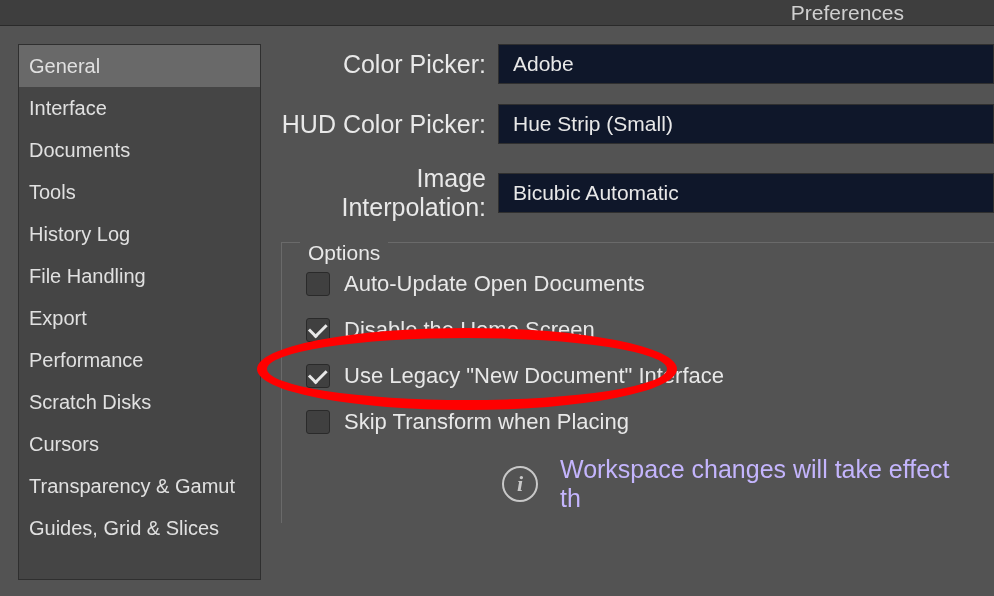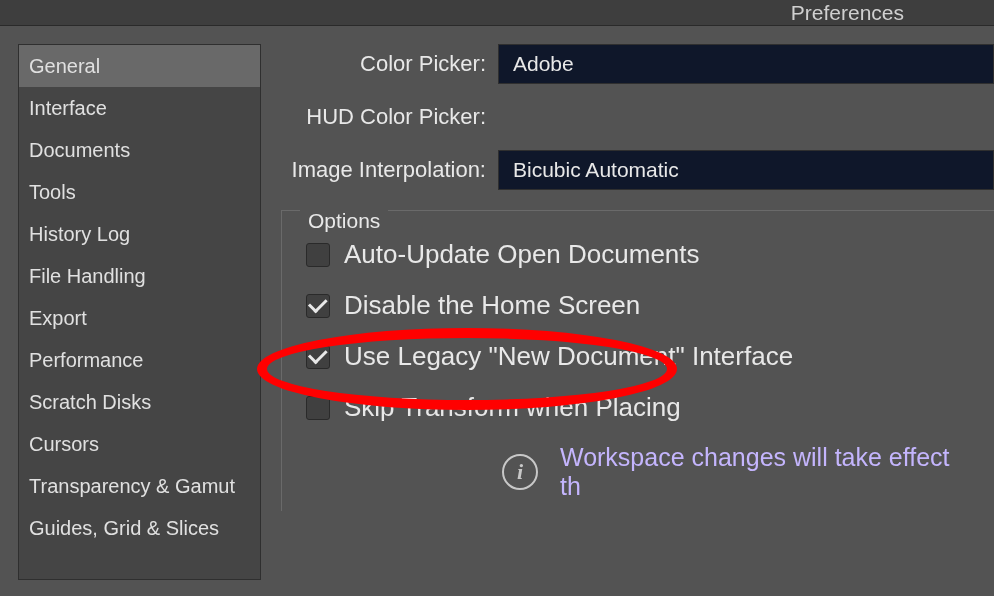--- a/index.html
+++ b/index.html
@@ -59,21 +59,21 @@
     }
     .form-row {
       display: flex;
       align-items: center;
       margin-bottom: 20px;
     }
     .form-label {
       width: 227px;
       text-align: right;
       padding-right: 12px;
-      font-size: 22px;
+      font-size: 25px;
       color: #e8e8e8;
     }
     .dropdown {
       flex: 1;
       height: 40px;
       background: #0f172a;
       border: 1px solid #2f2f2f;
       display: flex;
       align-items: center;
       padding: 0 14px;
@@ -121,21 +121,21 @@
     }
     .checkbox.checked::after {
       content: '';
       width: 14px;
       height: 8px;
       border-left: 3px solid #e8e8e8;
       border-bottom: 3px solid #e8e8e8;
       transform: rotate(-45deg) translate(1px, -2px);
     }
     .checkbox-label {
-      font-size: 26px;
+      font-size: 22px;
       color: #e8e8e8;
     }
     .info-row {
       display: flex;
       align-items: center;
       margin-top: 14px;
       padding-left: 200px;
     }
     .info-icon {
       width: 36px;
@@ -196,20 +196,23 @@
 
   <div class="content">
     <div class="form-row">
       <div class="form-label">Color Picker:</div>
       <div class="dropdown">
           <span>Adobe</span>
         </div>
     </div>
     <div class="form-row">
       <div class="form-label">HUD Color Picker:</div>
+      <div class="dropdown">
+          <span>Hue Strip (Small)</span>
+        </div>
     </div>
     <div class="form-row">
       <div class="form-label">Image Interpolation:</div>
       <div class="dropdown">
           <span>Bicubic Automatic</span>
         </div>
     </div>
 
     <div class="options-group">
       <div class="options-legend">Options</div>

